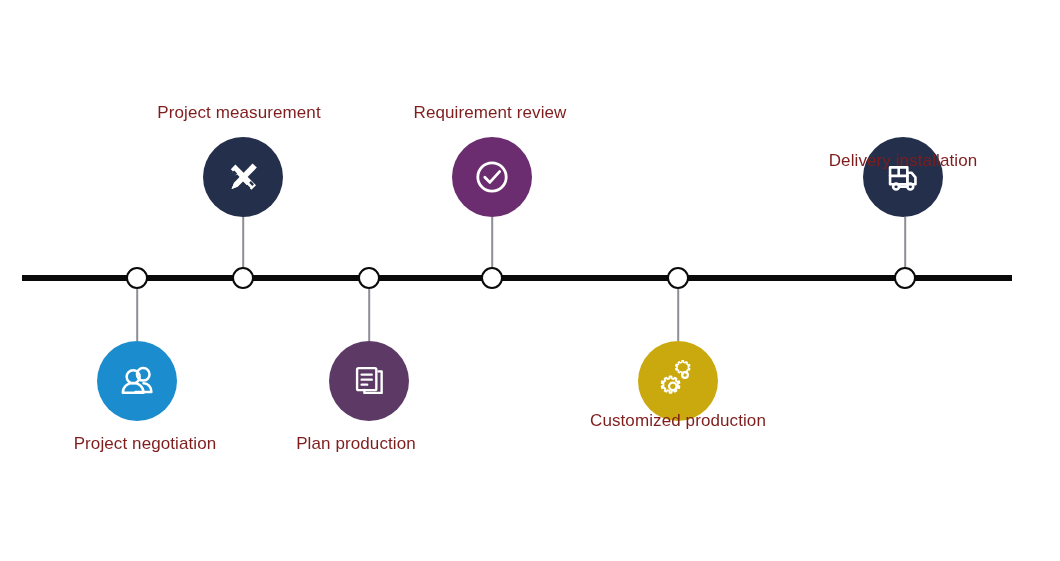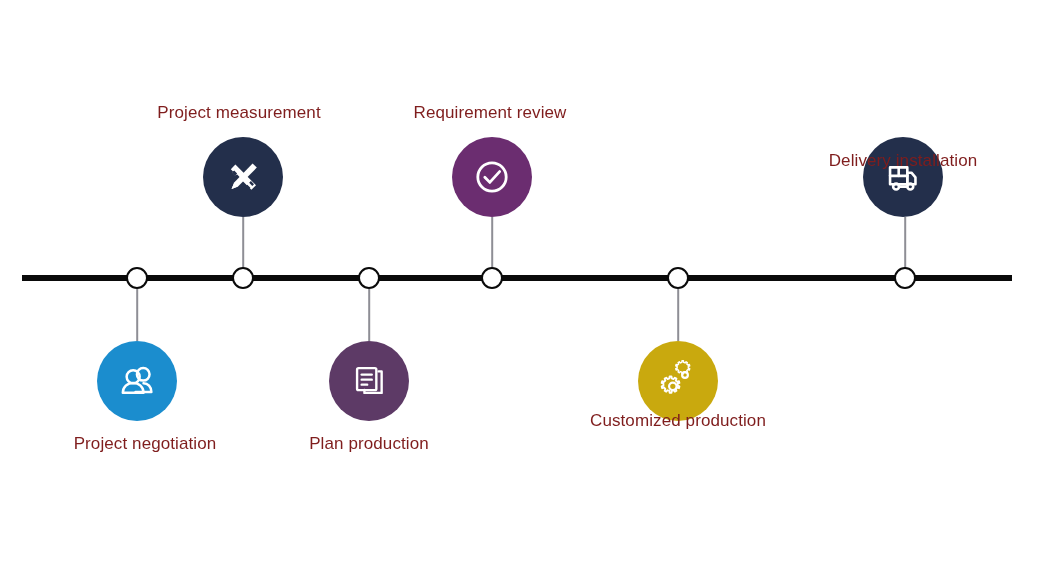--- a/index.html
+++ b/index.html
@@ -114,21 +114,21 @@
     <span>
       <svg width="44" height="44" viewBox="0 0 48 48" fill="none" stroke="#ffffff" stroke-width="2.6" stroke-linecap="round" stroke-linejoin="round">
         <path d="M34.5 13.5h3.3v23.5H19.0v-3.2"></path>
         <rect x="11.0" y="10.0" width="21.0" height="24.0" rx="1.6"></rect>
         <line x1="16.0" y1="17.0" x2="27.0" y2="17.0"></line>
         <line x1="16.0" y1="22.5" x2="27.0" y2="22.5"></line>
         <line x1="16.0" y1="28.0" x2="22.0" y2="28.0"></line>
       </svg>
     </span>
   </div>
-  <div class="stage-label" style="left:369px; top:434px;">Plan production</div>
+  <div class="stage-label" style="left:356px; top:434px;">Plan production</div>
 
   <div class="connector" style="left:492px; top:217px; height:51px;"></div>
   <div class="node-dot" style="left:492px;"></div>
   <div class="stage-icon" style="left:492px; top:177px; background:#6b2d70;">
     <span>
       <svg width="48" height="48" viewBox="0 0 48 48" fill="none" stroke="#ffffff" stroke-width="2.8" stroke-linecap="round" stroke-linejoin="round">
         <circle cx="24" cy="24" r="14.2"></circle>
         <path d="M16.8 24.2 L21.8 29.4 L31.6 18.6"></path>
       </svg>
     </span>

